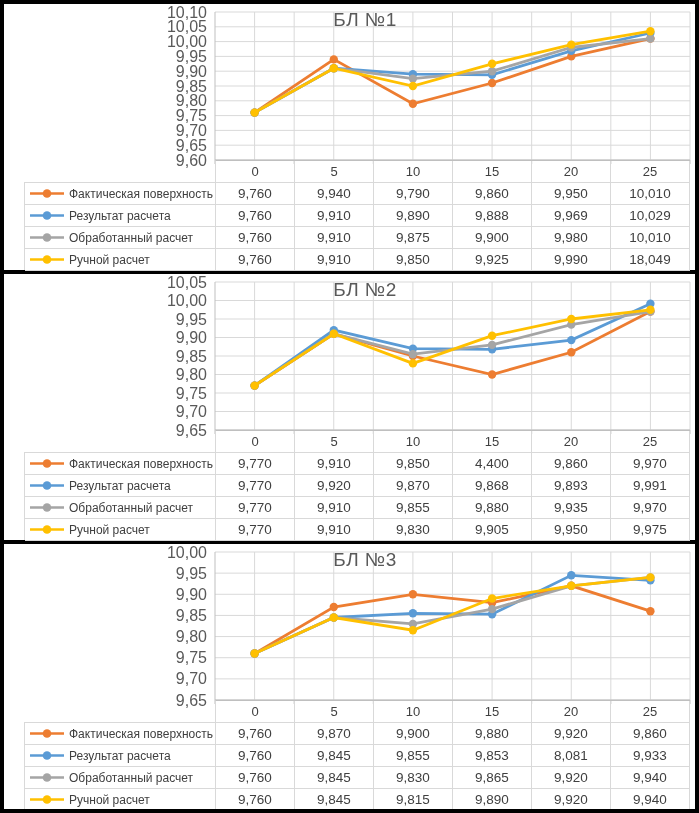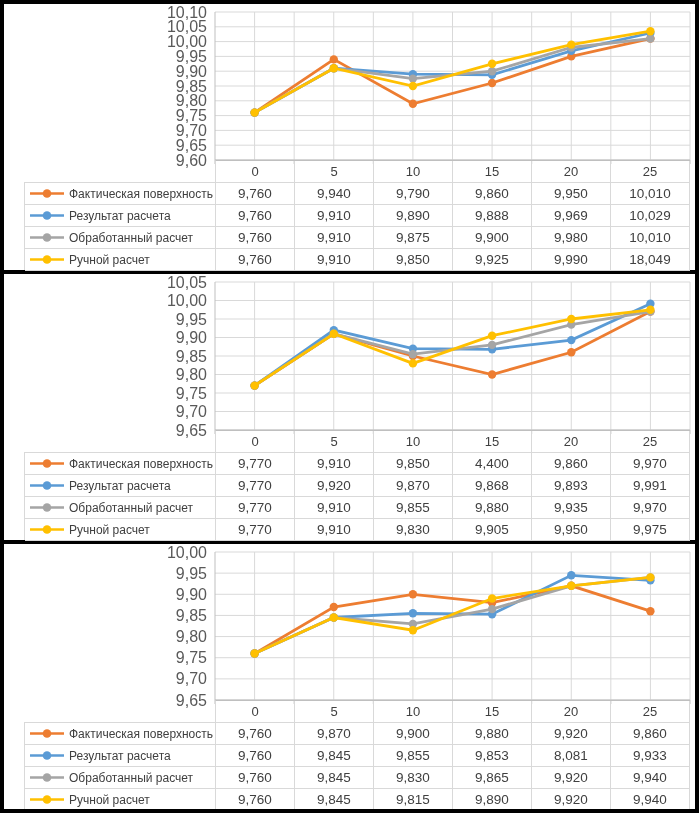--- a/index.html
+++ b/index.html
@@ -23,20 +23,21 @@
     border-bottom:1px solid #D9D9D9;padding-left:4px;}
   .lrow .sname{font-size:12px;color:#404040;margin-left:4px;white-space:nowrap;}
   .swatch{flex:0 0 auto;}
 </style>
 </head>
 <body>
 
 <div id="frame">
 
   <div class="block divided">
+    <div class="chart-title">БЛ №1</div>
     <svg class="plot" width="691" height="161" viewBox="0 0 691 161">
         <line x1="211" y1="8.00" x2="686" y2="8.00" stroke="#D9D9D9" stroke-width="1"></line>
         <line x1="211" y1="22.80" x2="686" y2="22.80" stroke="#D9D9D9" stroke-width="1"></line>
         <line x1="211" y1="37.60" x2="686" y2="37.60" stroke="#D9D9D9" stroke-width="1"></line>
         <line x1="211" y1="52.40" x2="686" y2="52.40" stroke="#D9D9D9" stroke-width="1"></line>
         <line x1="211" y1="67.20" x2="686" y2="67.20" stroke="#D9D9D9" stroke-width="1"></line>
         <line x1="211" y1="82.00" x2="686" y2="82.00" stroke="#D9D9D9" stroke-width="1"></line>
         <line x1="211" y1="96.80" x2="686" y2="96.80" stroke="#D9D9D9" stroke-width="1"></line>
         <line x1="211" y1="111.60" x2="686" y2="111.60" stroke="#D9D9D9" stroke-width="1"></line>
         <line x1="211" y1="126.40" x2="686" y2="126.40" stroke="#D9D9D9" stroke-width="1"></line>
@@ -173,20 +174,21 @@
           <svg class="swatch" width="36" height="11" viewBox="0 0 36 11">
             <line x1="1" y1="5.5" x2="35" y2="5.5" stroke="#FFC000" stroke-width="2.6"></line>
             <circle cx="18" cy="5.5" r="4.3" fill="#FFC000"></circle>
           </svg>
           <span class="sname">Ручной расчет</span>
         </div>
       </div>
   </div>
 
   <div class="block divided">
+    <div class="chart-title">БЛ №2</div>
     <svg class="plot" width="691" height="161" viewBox="0 0 691 161">
         <line x1="211" y1="8.00" x2="686" y2="8.00" stroke="#D9D9D9" stroke-width="1"></line>
         <line x1="211" y1="26.50" x2="686" y2="26.50" stroke="#D9D9D9" stroke-width="1"></line>
         <line x1="211" y1="45.00" x2="686" y2="45.00" stroke="#D9D9D9" stroke-width="1"></line>
         <line x1="211" y1="63.50" x2="686" y2="63.50" stroke="#D9D9D9" stroke-width="1"></line>
         <line x1="211" y1="82.00" x2="686" y2="82.00" stroke="#D9D9D9" stroke-width="1"></line>
         <line x1="211" y1="100.50" x2="686" y2="100.50" stroke="#D9D9D9" stroke-width="1"></line>
         <line x1="211" y1="119.00" x2="686" y2="119.00" stroke="#D9D9D9" stroke-width="1"></line>
         <line x1="211" y1="137.50" x2="686" y2="137.50" stroke="#D9D9D9" stroke-width="1"></line>
         <line x1="211" y1="156.00" x2="686" y2="156.00" stroke="#D9D9D9" stroke-width="1"></line>
@@ -319,20 +321,21 @@
           <svg class="swatch" width="36" height="11" viewBox="0 0 36 11">
             <line x1="1" y1="5.5" x2="35" y2="5.5" stroke="#FFC000" stroke-width="2.6"></line>
             <circle cx="18" cy="5.5" r="4.3" fill="#FFC000"></circle>
           </svg>
           <span class="sname">Ручной расчет</span>
         </div>
       </div>
   </div>
 
   <div class="block">
+    <div class="chart-title">БЛ №3</div>
     <svg class="plot" width="691" height="161" viewBox="0 0 691 161">
         <line x1="211" y1="8.00" x2="686" y2="8.00" stroke="#D9D9D9" stroke-width="1"></line>
         <line x1="211" y1="29.14" x2="686" y2="29.14" stroke="#D9D9D9" stroke-width="1"></line>
         <line x1="211" y1="50.29" x2="686" y2="50.29" stroke="#D9D9D9" stroke-width="1"></line>
         <line x1="211" y1="71.43" x2="686" y2="71.43" stroke="#D9D9D9" stroke-width="1"></line>
         <line x1="211" y1="92.57" x2="686" y2="92.57" stroke="#D9D9D9" stroke-width="1"></line>
         <line x1="211" y1="113.71" x2="686" y2="113.71" stroke="#D9D9D9" stroke-width="1"></line>
         <line x1="211" y1="134.86" x2="686" y2="134.86" stroke="#D9D9D9" stroke-width="1"></line>
         <line x1="211" y1="156.00" x2="686" y2="156.00" stroke="#D9D9D9" stroke-width="1"></line>
         <line x1="250.58" y1="8" x2="250.58" y2="156" stroke="#D9D9D9" stroke-width="1"></line>

